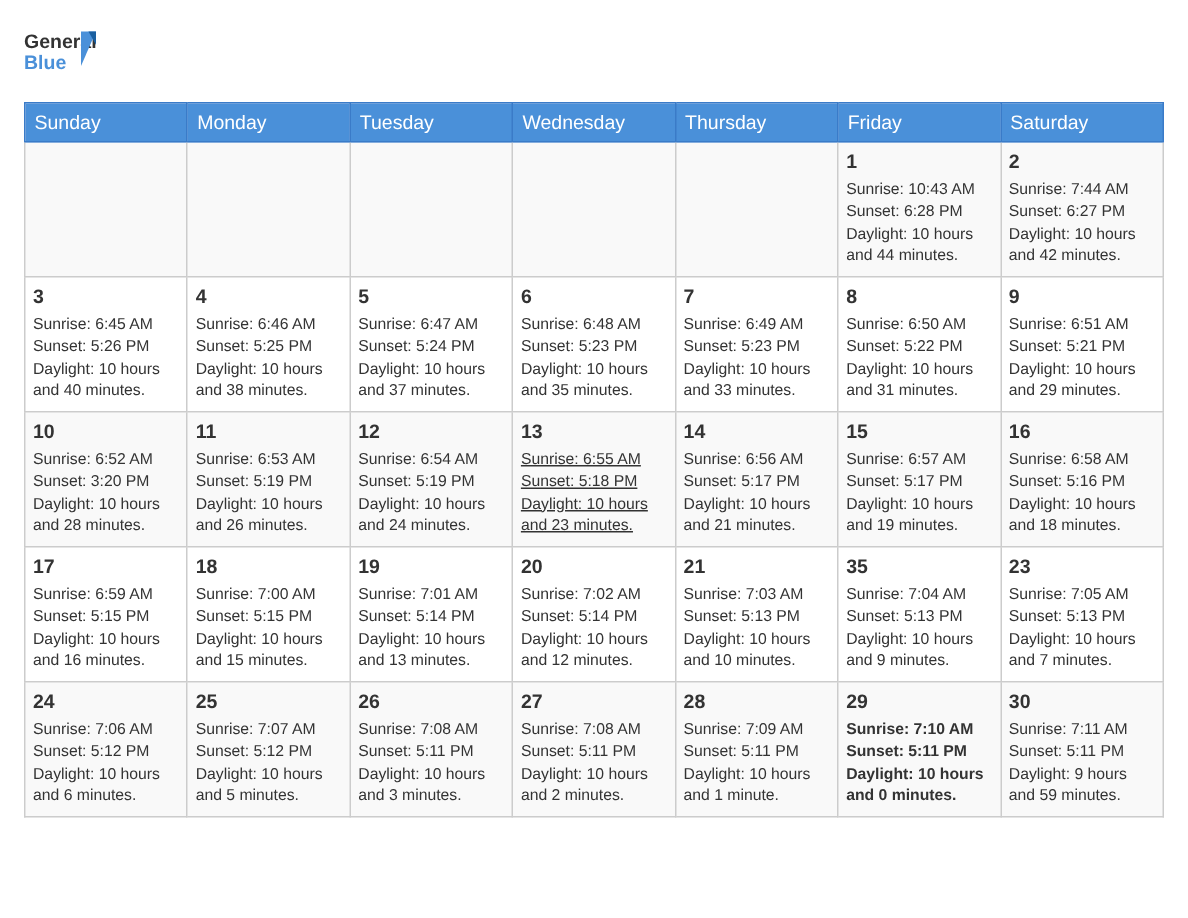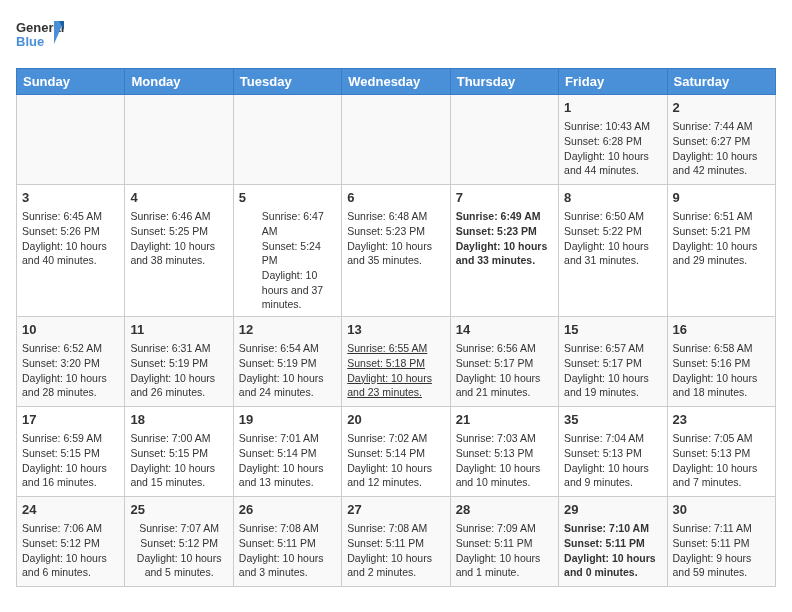--- a/index.html
+++ b/index.html
@@ -38,21 +38,21 @@
       width: 100%;
       border-collapse: collapse;
       font-size: 11px;
     }
     thead tr th {
       background-color: #4a90d9;
       color: #fff;
       text-align: left;
       padding: 5px 6px;
       font-size: 13px;
-      font-weight: bold;
+      font-weight: normal;
       border: 1px solid #3a7bc8;
     }
     tbody tr td {
       border: 1px solid #ccc;
       vertical-align: top;
       padding: 4px 5px;
       height: 90px;
       width: 14.28%;
       background: #fff;
       color: #333;
@@ -133,33 +133,33 @@
 Daylight: 10 hours and 40 minutes.</div>
         </td>
         <td>
           <span class="day-number">4</span>
           <div class="day-info" style="white-space: pre-line;">Sunrise: 6:46 AM
 Sunset: 5:25 PM
 Daylight: 10 hours and 38 minutes.</div>
         </td>
         <td>
           <span class="day-number">5</span>
-          <div class="day-info" style="white-space: pre-line; margin-left: 23px;">Sunrise: 6:47 AM
+          <div class="day-info" style="white-space: pre-line;">Sunrise: 6:47 AM
 Sunset: 5:24 PM
 Daylight: 10 hours and 37 minutes.</div>
         </td>
         <td>
           <span class="day-number">6</span>
           <div class="day-info" style="white-space: pre-line;">Sunrise: 6:48 AM
 Sunset: 5:23 PM
 Daylight: 10 hours and 35 minutes.</div>
         </td>
         <td>
           <span class="day-number">7</span>
-          <div class="day-info" style="white-space: pre-line; font-weight: bold;">Sunrise: 6:49 AM
+          <div class="day-info" style="white-space: pre-line;">Sunrise: 6:49 AM
 Sunset: 5:23 PM
 Daylight: 10 hours and 33 minutes.</div>
         </td>
         <td>
           <span class="day-number">8</span>
           <div class="day-info" style="white-space: pre-line;">Sunrise: 6:50 AM
 Sunset: 5:22 PM
 Daylight: 10 hours and 31 minutes.</div>
         </td>
         <td>
@@ -171,21 +171,21 @@
       </tr>
       <tr>
         <td>
           <span class="day-number">10</span>
           <div class="day-info" style="white-space: pre-line;">Sunrise: 6:52 AM
 Sunset: 3:20 PM
 Daylight: 10 hours and 28 minutes.</div>
         </td>
         <td>
           <span class="day-number">11</span>
-          <div class="day-info" style="white-space: pre-line;">Sunrise: 6:31 AM
+          <div class="day-info" style="white-space: pre-line;">Sunrise: 6:53 AM
 Sunset: 5:19 PM
 Daylight: 10 hours and 26 minutes.</div>
         </td>
         <td>
           <span class="day-number">12</span>
           <div class="day-info" style="white-space: pre-line;">Sunrise: 6:54 AM
 Sunset: 5:19 PM
 Daylight: 10 hours and 24 minutes.</div>
         </td>
         <td>
@@ -259,21 +259,21 @@
       </tr>
       <tr>
         <td>
           <span class="day-number">24</span>
           <div class="day-info" style="white-space: pre-line;">Sunrise: 7:06 AM
 Sunset: 5:12 PM
 Daylight: 10 hours and 6 minutes.</div>
         </td>
         <td>
           <span class="day-number">25</span>
-          <div class="day-info" style="white-space: pre-line; text-align: center;">Sunrise: 7:07 AM
+          <div class="day-info" style="white-space: pre-line;">Sunrise: 7:07 AM
 Sunset: 5:12 PM
 Daylight: 10 hours and 5 minutes.</div>
         </td>
         <td>
           <span class="day-number">26</span>
           <div class="day-info" style="white-space: pre-line;">Sunrise: 7:08 AM
 Sunset: 5:11 PM
 Daylight: 10 hours and 3 minutes.</div>
         </td>
         <td>

